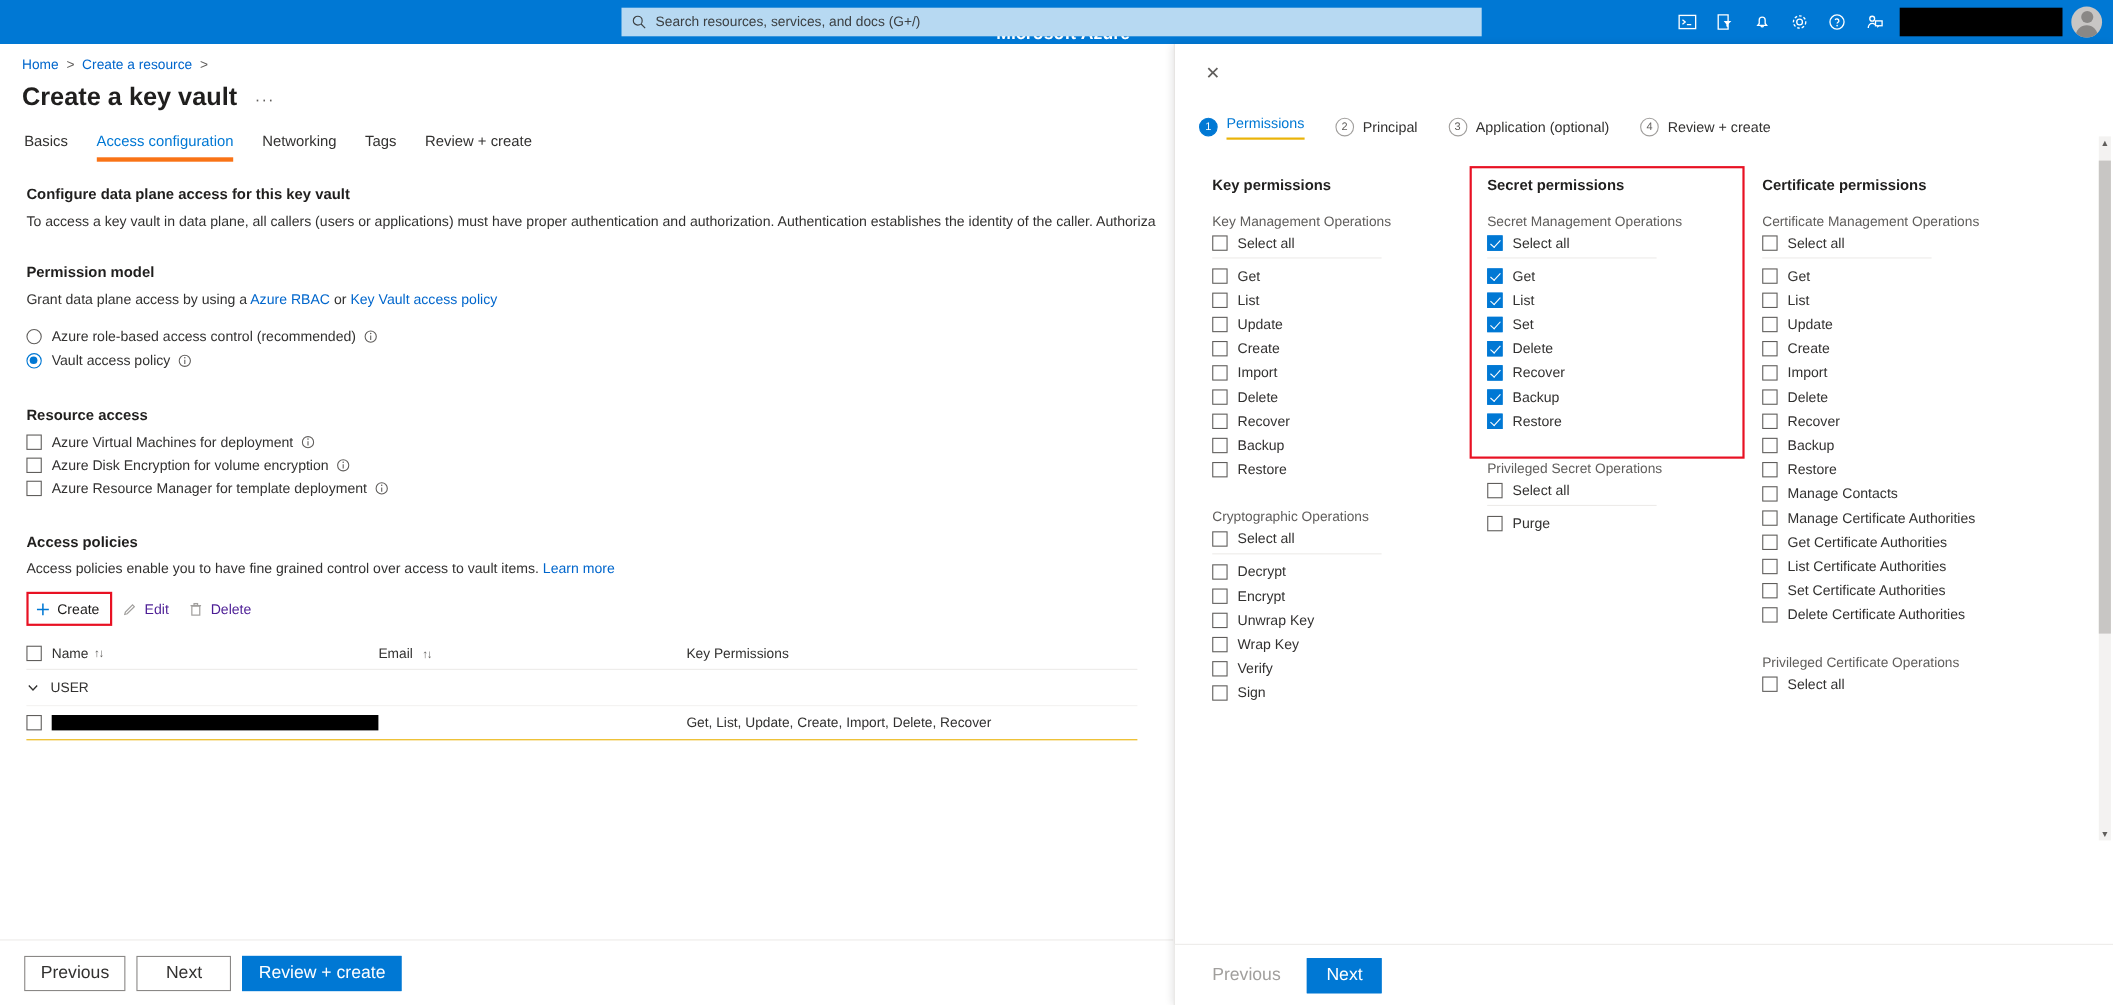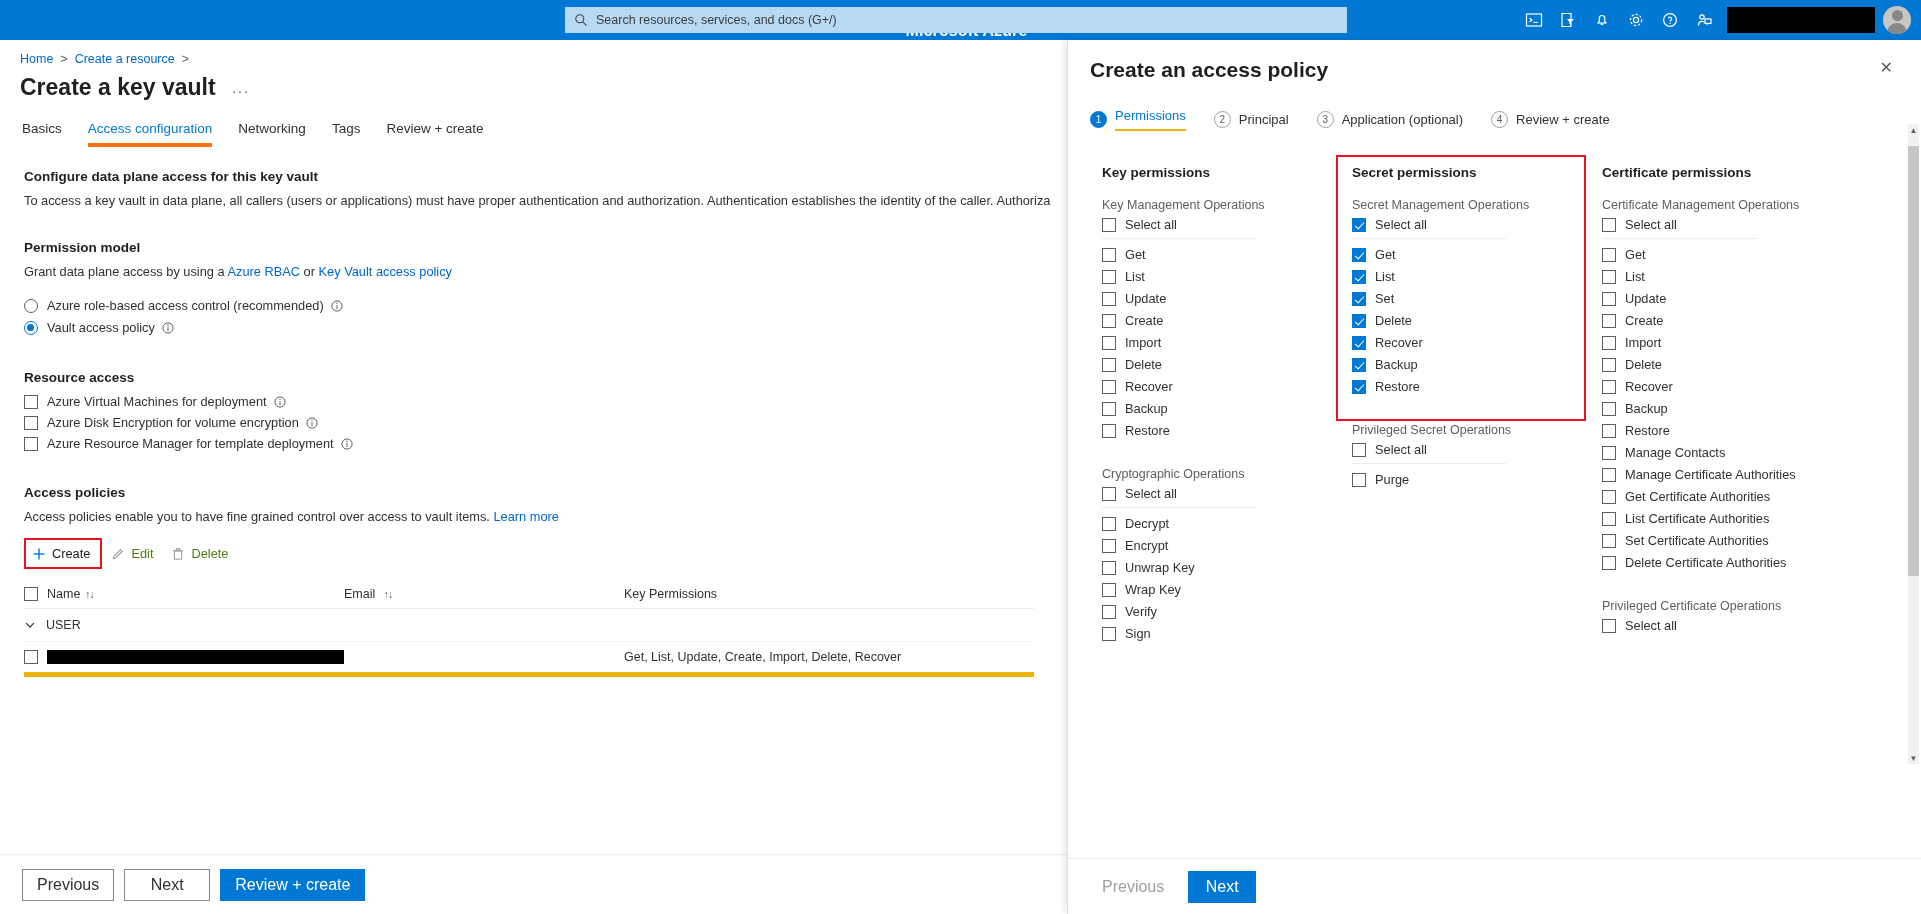--- a/index.html
+++ b/index.html
@@ -94,36 +94,36 @@
   .cb.on { background:#0078d4; border-color:#0078d4; }
   .cb.on:after {
     content:""; position:absolute; left:4.3px; top:1.2px; width:4px; height:8px;
     border:solid #fff; border-width:0 1.7px 1.7px 0; transform:rotate(42deg);
   }
   .cb-lbl { font-size:12.8px; color:#323130; }
 
   
   .ap-toolbar { display:flex; align-items:center; gap:4px; margin-top:14px; }
   .tb-btn { display:flex; align-items:center; padding:5px 9px 5px 5px; font-size:12.8px; cursor:pointer; }
-  .tb-btn.disabled { color:#4d7c0f; cursor:default;text-align:right; }
+  .tb-btn.disabled { color:#4c1d95; cursor:default;text-align:right; }
   .tb-btn .g { margin-right:6px; display:flex; align-items:center; }
   .create-hl { border:2px solid #e81123; padding:1px; }
 
   .ap-table { margin-top:12px; width:1010px; }
   .ap-head {
     display:flex; align-items:center; border-bottom:1px solid #edebe9;
     padding:6px 0 7px 0; font-size:12.5px; color:#323130;
   }
   .col-name { width:320px; display:flex; align-items:center; }
   .col-email { width:280px; }
   .col-keyperm { flex:1; }
   .sortico { margin-left:5px; color:#605e5c; font-size:10.5px; letter-spacing:-1px; }
   .grp-row { display:flex; align-items:center; padding:9px 0 9px 0; font-size:12.5px; color:#323130; border-bottom:1px solid #f3f2f1;}
   .chev { width:12px; margin-right:10px; display:flex; align-items:center; }
-  .data-row { display:flex; align-items:center; padding:8px 0; border-bottom:5px solid #eab308; }
+  .data-row { display:flex; align-items:center; padding:8px 0; border-bottom:1px solid #eab308; }
   .redacted-name { width:412px; height:14px; background:#000; }
   .perm-text { font-size:12.5px; color:#323130; white-space:nowrap; overflow:hidden; }
 
   .left-footer {
     position:absolute; bottom:0; left:0; width:1067px; height:60px;
     border-top:1px solid #edebe9; background:#fff;
     display:flex; align-items:center; padding-left:22px; gap:10px;
   }
   .btn {
     height:32px; min-width:86px; padding:0 14px; font-size:16px;
@@ -420,21 +420,20 @@
   <div class="left-footer">
     <button class="btn">Previous</button>
     <button class="btn">Next</button>
     <button class="btn primary">Review + create</button>
   </div>
 </div>
 
 <div class="blade">
 
   <div class="blade-head">
-    <div class="blade-title">Create an access policy</div>
     <div class="blade-close">✕</div>
   </div>
 
   <div class="wizard">
     <div class="wstep active">
       <div class="wnum">1</div>
       <div class="wlbl">Permissions</div>
     </div>
     <div class="wstep">
       <div class="wnum">2</div>

